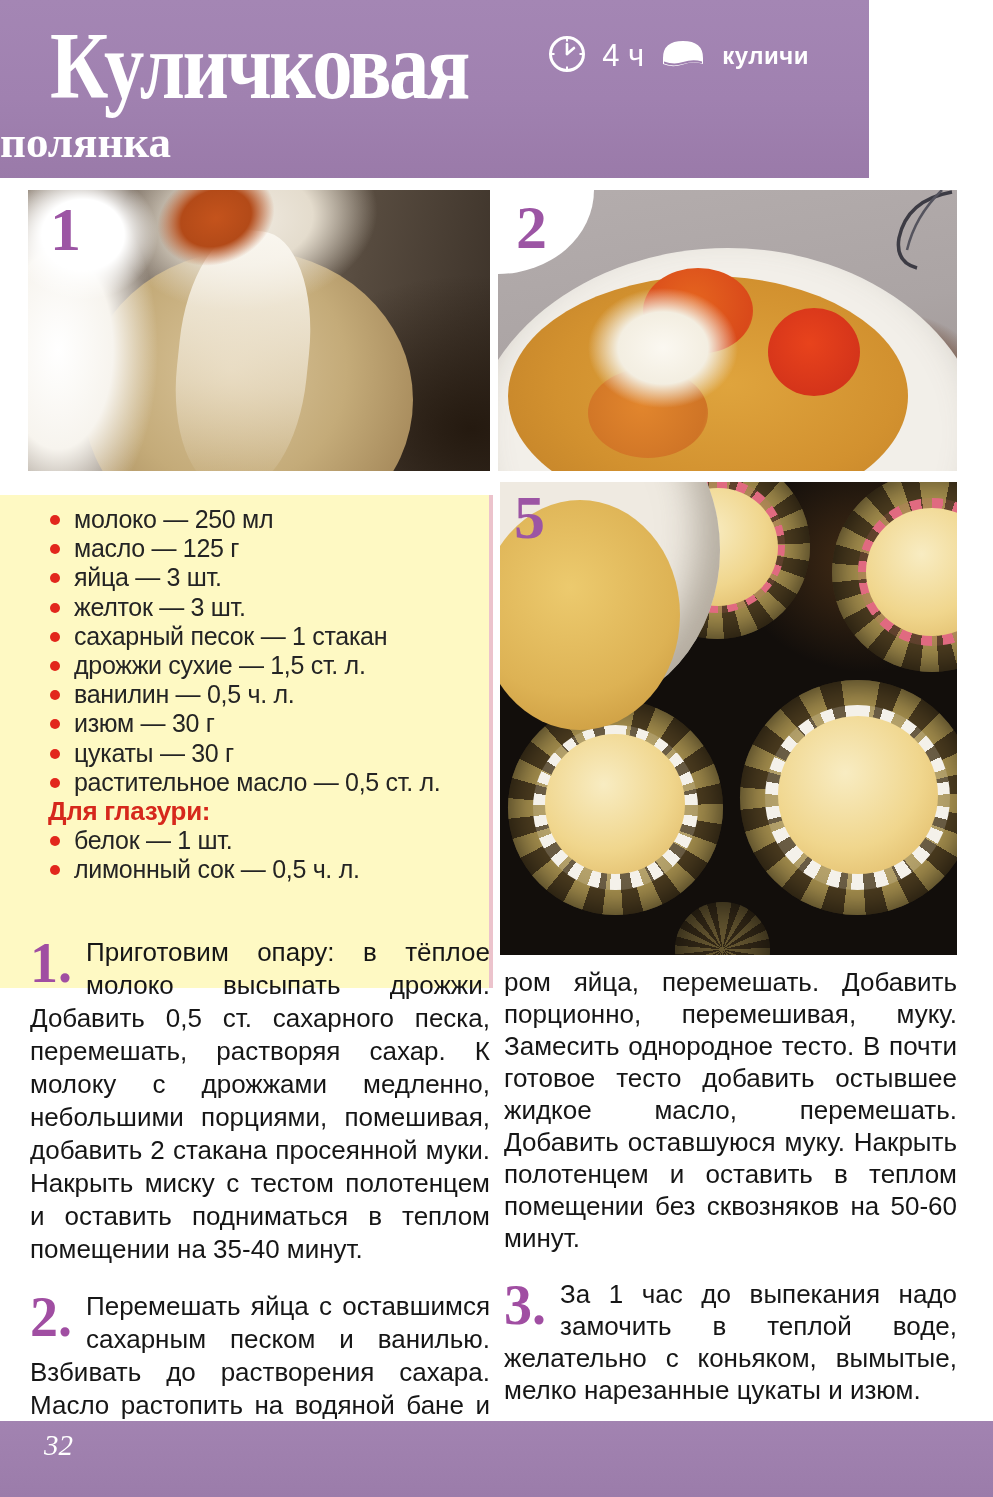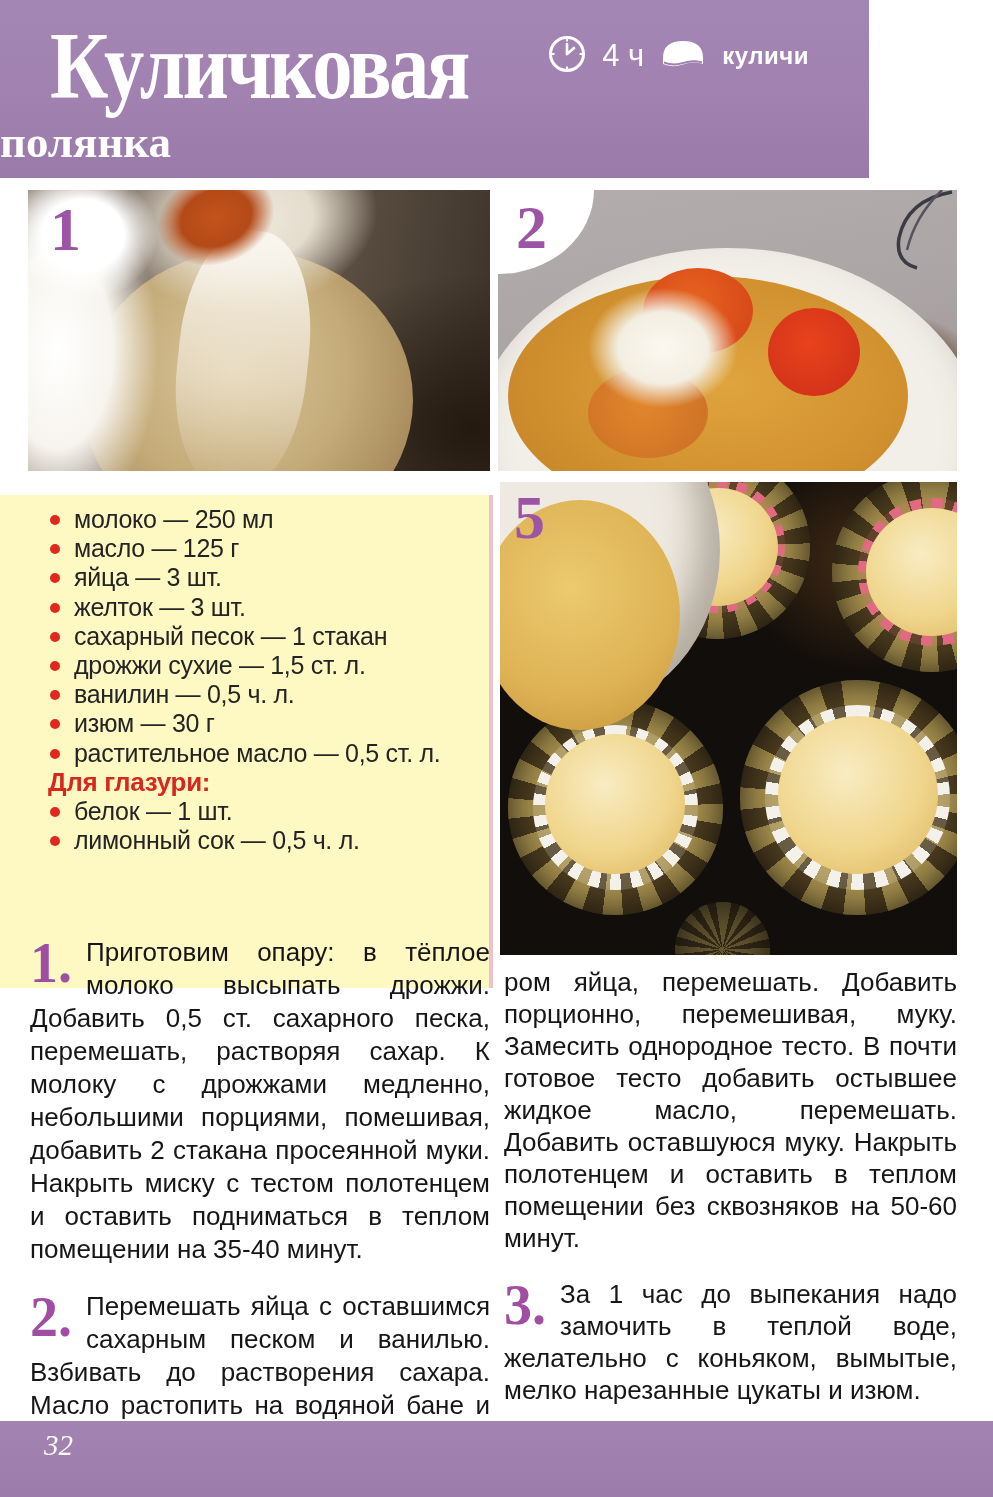--- a/index.html
+++ b/index.html
@@ -198,20 +198,21 @@
   <div class="ingredients">
     <ul class="ing-list">
       <li class="ing-item">молоко — 250 мл</li>
       <li class="ing-item">масло — 125 г</li>
       <li class="ing-item">яйца — 3 шт.</li>
       <li class="ing-item">желток — 3 шт.</li>
       <li class="ing-item">сахарный песок — 1 стакан</li>
       <li class="ing-item">дрожжи сухие — 1,5 ст. л.</li>
       <li class="ing-item">ванилин — 0,5 ч. л.</li>
       <li class="ing-item">изюм — 30 г</li>
+      <li class="ing-item">цукаты — 30 г</li>
       <li class="ing-item">растительное масло — 0,5 ст. л.</li>
     </ul>
     <div class="glaze-heading">Для глазури:</div>
     <ul class="ing-list">
       <li class="ing-item">белок — 1 шт.</li>
       <li class="ing-item">лимонный сок — 0,5 ч. л.</li>
     </ul>
   </div>
 
   <div class="photo photo5">

